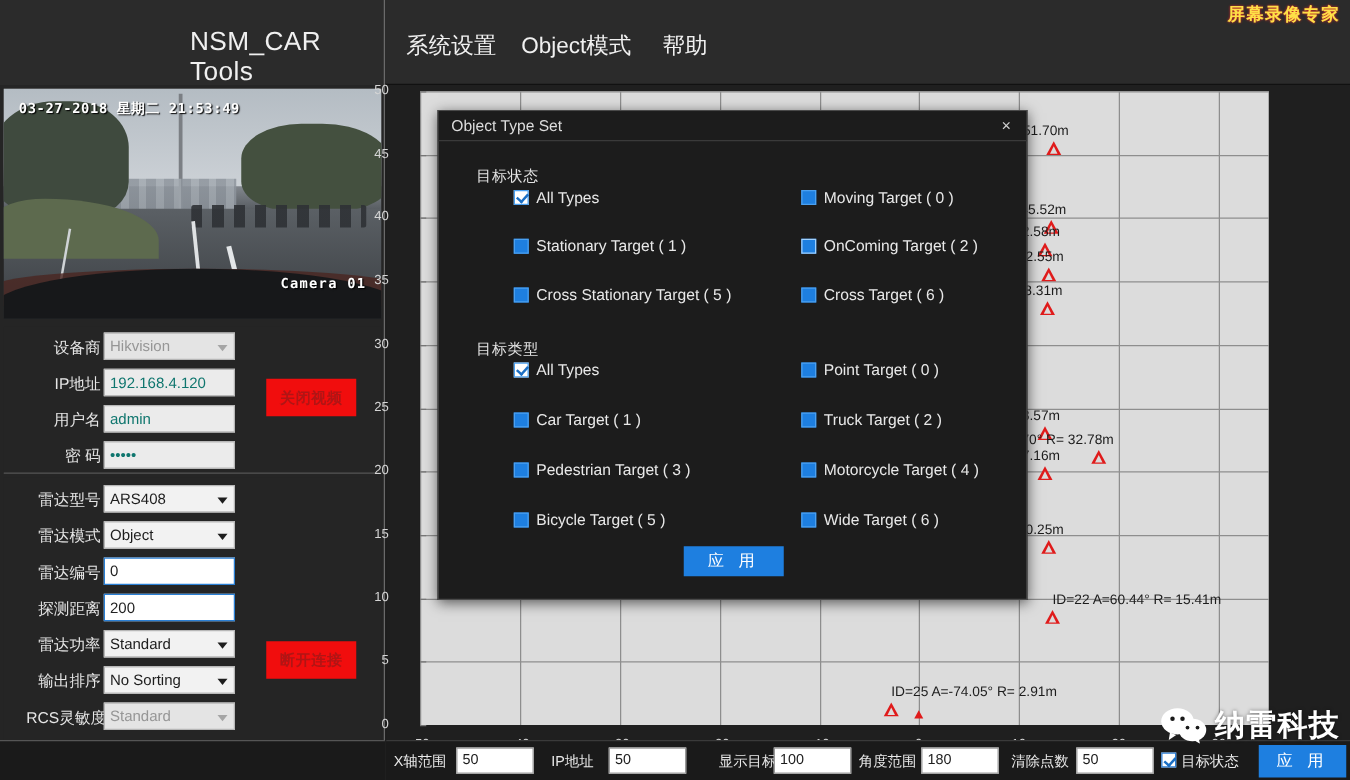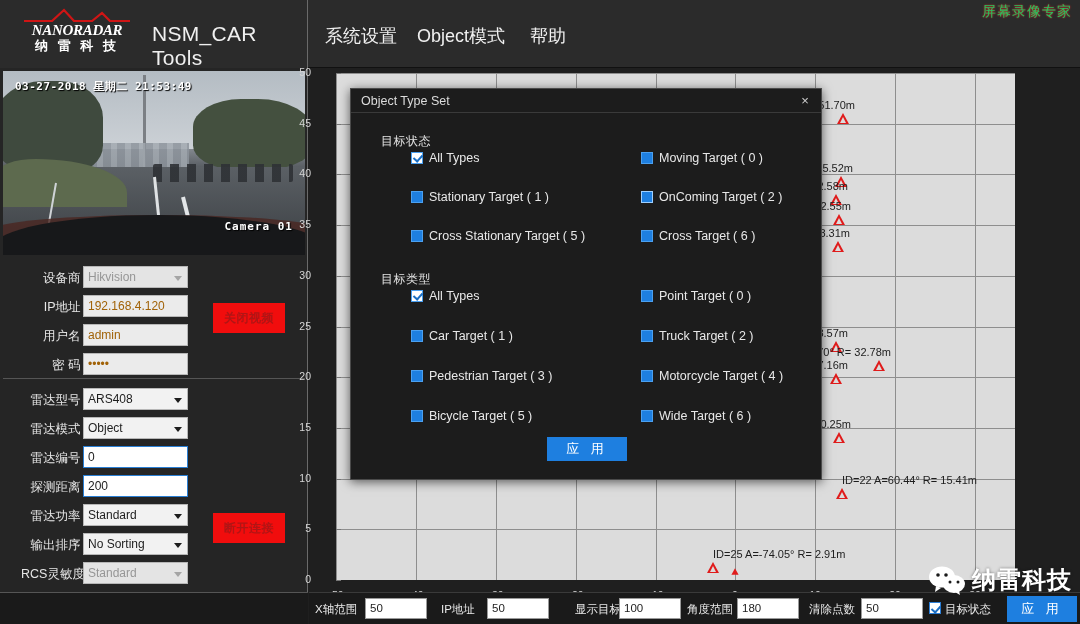--- a/index.html
+++ b/index.html
@@ -45,21 +45,21 @@
   }
   .menu-item {
     position: absolute; top: 24px; color: #f0f0f0; font-size: 18px;
     cursor: pointer;
   }
   #m0 { left: 325px; }
   #m1 { left: 417px; }
   #m2 { left: 530px; }
   #reclogo {
     position: absolute; right: 8px; top: 3px;
-    color: #22c55e; font-size: 14px; font-weight: normal;
+    color: #fde047; font-size: 14px; font-weight: bold;
     text-shadow: 0 0 2px #ff2a2a;
     letter-spacing: 1px;
   }
 
   
   #leftpanel {
     position: absolute; left: 0; top: 68px; width: 308px; height: 556px;
     background: #252525;
     border-right: 1px solid #6a6a6a;
   }
@@ -147,21 +147,21 @@
     position: absolute; left: 18px; width: 72px; text-align: right;
     color: #e6e6e6; font-size: 12.5px; line-height: 24px;
     white-space: nowrap;
   }
   .finput {
     position: absolute; left: 80px; width: 105px; height: 22px;
     background: #ffffff; border: 1px solid #2a7fd4;
     color: #222; font-size: 12px; line-height: 20px;
     padding-left: 4px; overflow: hidden; white-space: nowrap;
   }
-  .finput.dim { background: #ebebeb; border: 1px solid #b7b7b7; color: #a16207; }
+  .finput.dim { background: #ebebeb; border: 1px solid #b7b7b7; color: #0f766e; }
   .fselect {
     position: absolute; left: 80px; width: 105px; height: 22px;
     background: #f2f2f2; border: 1px solid #b7b7b7;
     color: #1d1d1d; font-size: 12px; line-height: 20px;
     padding-left: 4px; overflow: hidden; white-space: nowrap;
   }
   .fselect.dim { background: #e4e4e4; color: #969696; }
   .fselect .arr {
     position: absolute; right: 5px; top: 9px;
     width: 0; height: 0;
@@ -310,27 +310,20 @@
     text-shadow: 0 0 3px rgba(0,0,0,.5);
   }
 </style>
 </head>
 <body>
 
 <div id="app">
 
   <div id="topbar">
     <div id="brandzone">
-      <div id="logo">
-        <svg class="wave" viewBox="0 0 110 14">
-          <path d="M2 13 L30 13 L42 2 L52 13 L70 13 L80 5 L88 13 L108 13" fill="none" stroke="#cf1515" stroke-width="2.2"></path>
-        </svg>
-        <span class="en">NANORADAR</span>
-        <span class="cn">纳 雷 科 技</span>
-      </div>
       <div id="apptitle">NSM_CAR Tools</div>
     </div>
     <div class="menu-item" id="m0">系统设置</div>
     <div class="menu-item" id="m1">Object模式</div>
     <div class="menu-item" id="m2">帮助</div>
     <div id="reclogo">屏幕录像专家</div>
   </div>
 
   <div id="leftpanel">
 

